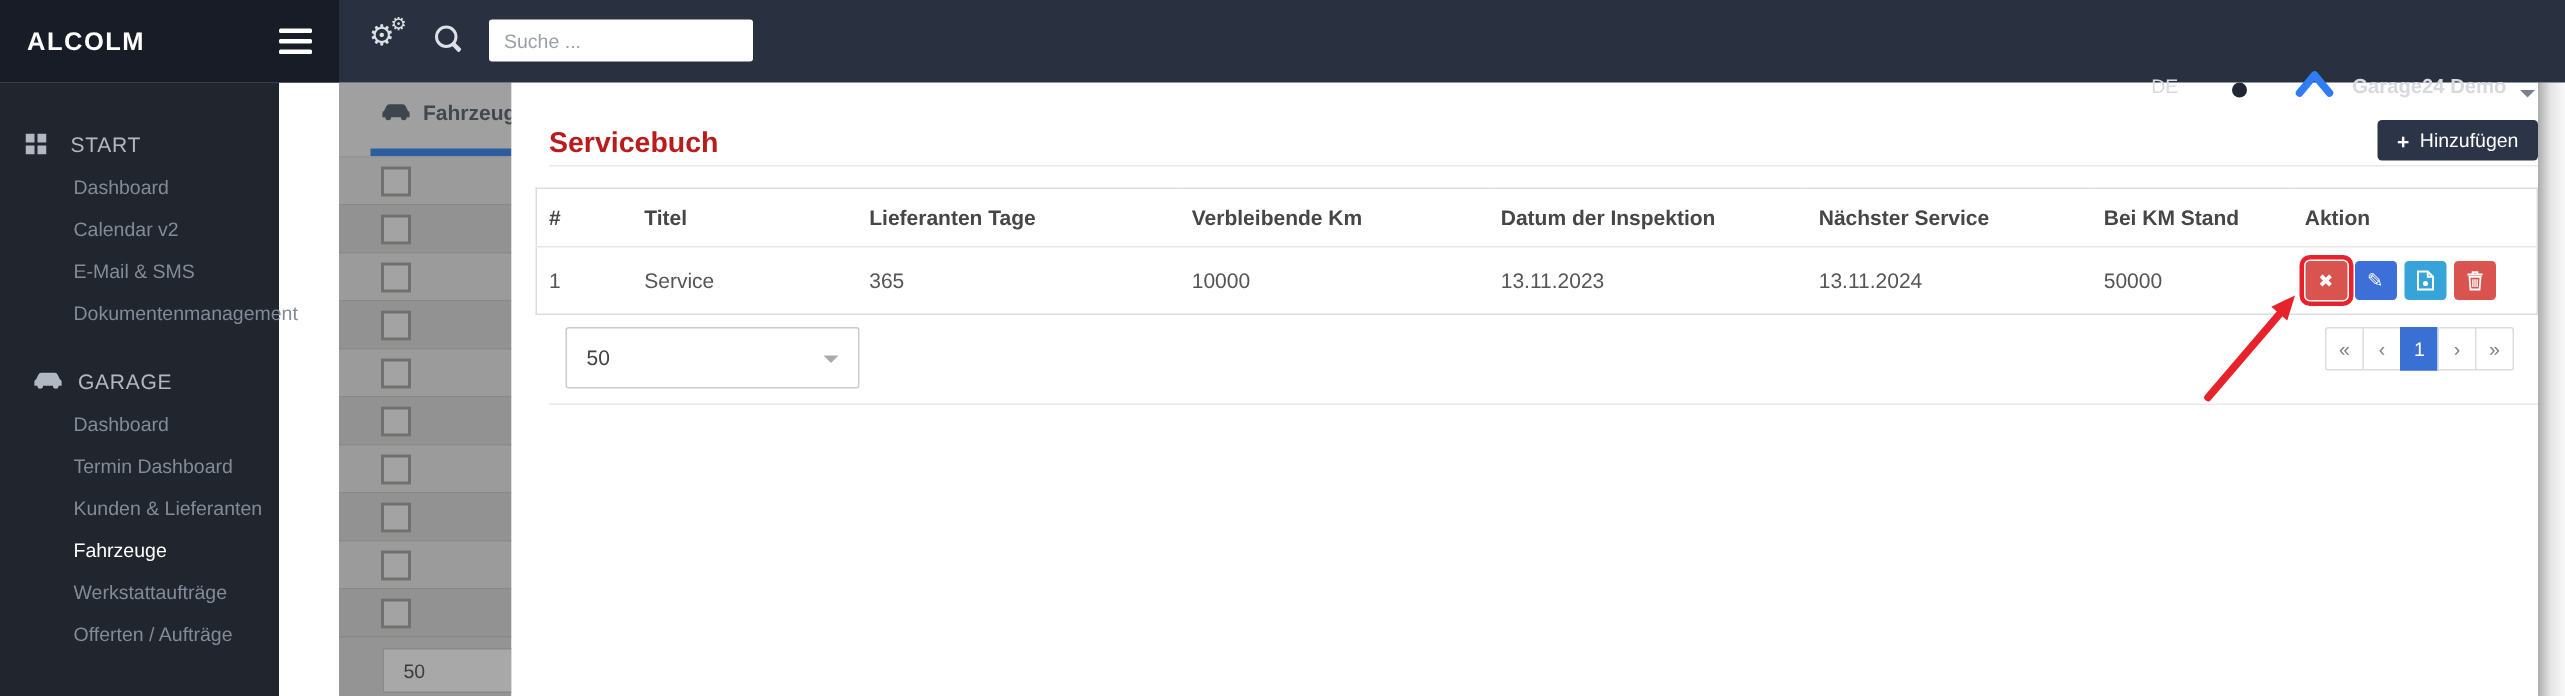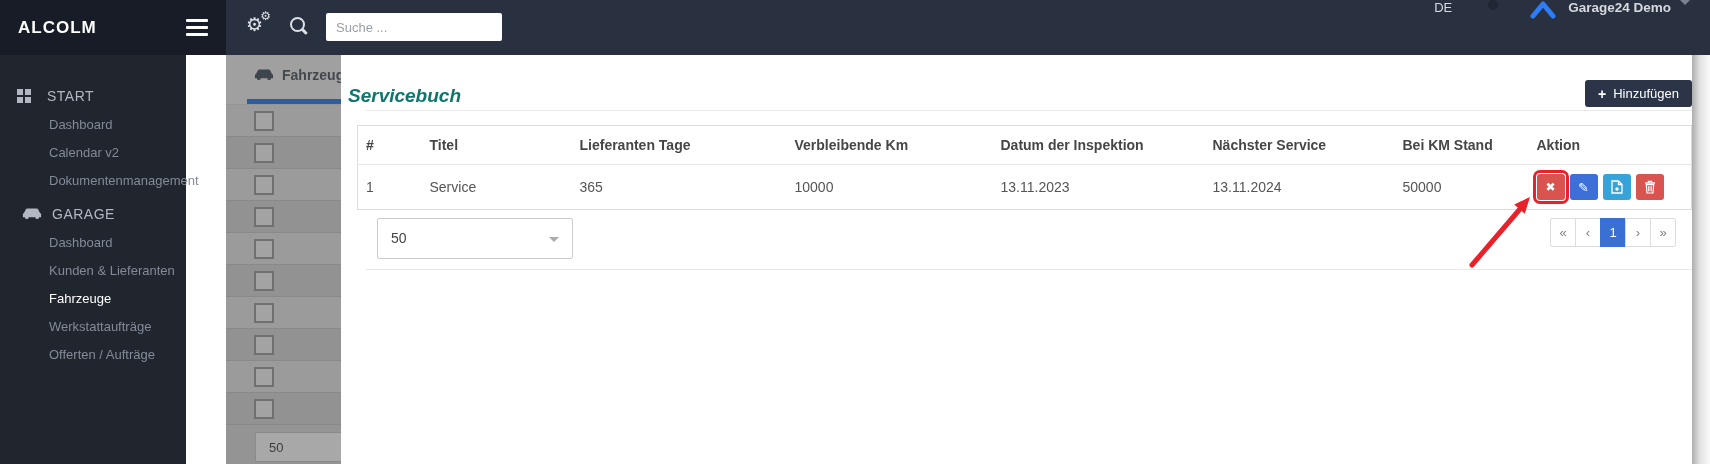--- a/index.html
+++ b/index.html
@@ -14,32 +14,32 @@
   .burger{cursor:pointer;}
   .burger span{display:block;width:22px;height:3px;background:#fff;margin:4px 0;border-radius:1px;}
   .icon-gears{position:absolute;left:246px;top:13px;color:#dde1e7;font-family:"DejaVu Sans",sans-serif;}
   .icon-gears .g1{font-size:19px;}
   .icon-gears .g2{font-size:12px;position:absolute;top:-4px;right:-8px;}
   .icon-search{position:absolute;left:290px;top:17px;width:11px;height:11px;border:2px solid #dde1e7;border-radius:50%;}
   .icon-search::after{content:"";position:absolute;left:9px;top:11px;width:7px;height:2.5px;background:#dde1e7;transform:rotate(45deg);border-radius:1px;}
   .search-input{position:absolute;left:326px;top:13px;width:176px;height:28px;border:none;border-radius:2px;
     box-sizing:border-box;padding:0 10px;font-size:13px;color:#444;font-family:inherit;outline:none;}
   .search-input::placeholder{color:#9aa0a8;}
-  .topbar-right{position:absolute;right:20px;top:0;height:65px;display:flex;align-items:flex-start;}
+  .topbar-right{position:absolute;right:20px;top:0;height:65px;display:flex;align-items:flex-end;}
   .lang{color:#d6d9de;font-size:13px;cursor:pointer;}
   .notif-dot{width:10px;height:10px;border-radius:50%;background:#202633;margin-left:36px;}
   .brand-chevron{margin-left:32px;display:flex;align-items:center;}
   .account-name{color:#d6d9de;font-size:13.5px;font-weight:bold;margin-left:12px;}
   .caret-down{width:0;height:0;border-left:5px solid transparent;border-right:5px solid transparent;
     border-top:5px solid #79818f;margin-left:9px;}
 
   
   .sidebar{position:absolute;left:0;top:55px;width:186px;height:409px;background:#20252e;z-index:20;padding-top:26px;box-sizing:border-box;}
   .side-header{height:30px;display:flex;align-items:center;padding-left:17px;color:#b2b8c1;font-size:14px;letter-spacing:.5px;cursor:pointer;}
-  .side-header + .side-header, .side-item + .side-header{margin-top:4px;padding-left:22px;}
+  .side-header + .side-header, .side-item + .side-header{margin-top:16px;padding-left:22px;}
   .side-ic{width:22px;margin-right:8px;display:flex;align-items:center;color:#b2b8c1;}
   .side-ic svg{display:block;}
   .side-item{height:28px;line-height:28px;padding-left:49px;color:#828b97;font-size:13px;cursor:pointer;white-space:nowrap;}
   .side-item.active{color:#ffffff;}
   .side-sec2{margin-top:16px;}
 
   
   .backdrop-strip{position:absolute;left:226px;top:55px;width:115px;height:409px;background:#949494;overflow:hidden;z-index:10;}
   .bg-tabbar{position:absolute;left:0;top:0;width:115px;height:49px;background:#a0a0a0;}
   .bg-tab{position:absolute;left:28px;top:12px;display:flex;align-items:center;color:#43484e;font-size:14px;font-weight:bold;white-space:nowrap;}
@@ -47,21 +47,21 @@
   .bg-tab-underline{position:absolute;left:21px;top:44px;width:94px;height:5px;background:#2b5d9f;}
   .bg-rows{position:absolute;left:0;top:50px;width:115px;}
   .bg-row{height:31px;border-bottom:1px solid #898989;display:flex;align-items:center;background:#9b9b9b;}
   .bg-row.alt{background:#929292;}
   .bg-checkbox{width:16px;height:16px;border:2px solid #70706e;margin-left:28px;background:#a3a3a3;}
   .bg-pagesize{position:absolute;left:29px;top:377px;width:120px;height:30px;border:1px solid #8a8a8a;background:#a8a8a8;
     color:#3c3c3c;font-size:13px;line-height:30px;padding-left:13px;box-sizing:border-box;}
 
   
   .modal{position:absolute;left:341px;top:55px;width:1351px;height:409px;background:#ffffff;z-index:15;}
-  .modal-title{position:absolute;left:7px;top:14px;font-size:19px;font-weight:bold;color:#0f766e;font-style:italic;}
+  .modal-title{position:absolute;left:25px;top:14px;font-size:19px;font-weight:bold;color:#b91c1c;}
   .title-divider{position:absolute;left:25px;top:55px;width:1326px;height:1px;background:#e9e9e9;}
   .add-btn{position:absolute;left:1244px;top:25px;width:107px;height:27px;background:#2c3547;border:none;border-radius:3px;
     color:#fff;font-size:13px;font-family:inherit;display:flex;align-items:center;justify-content:center;cursor:pointer;}
   .add-btn .plus{font-size:14px;font-weight:bold;margin-right:7px;line-height:1;}
 
   
   .svc-table{position:absolute;left:16px;top:70px;width:1335px;border-collapse:collapse;table-layout:fixed;
     border:1px solid #ddd;font-size:14px;}
   .svc-table th{height:38px;text-align:left;font-weight:bold;color:#464646;padding:0 0 0 8px;border-bottom:1px solid #e7e7e7;}
   .svc-table td{height:44px;color:#555;padding:0 0 0 8px;}
@@ -132,30 +132,32 @@
             <rect x="0" y="0" width="6" height="6"></rect>
             <rect x="8" y="0" width="6" height="6"></rect>
             <rect x="0" y="8" width="6" height="6"></rect>
             <rect x="8" y="8" width="6" height="6"></rect>
           </svg>
         </span>
         <span>START</span>
       </div>
       <div class="side-item">Dashboard</div>
       <div class="side-item">Calendar v2</div>
+      <div class="side-item">E-Mail &amp; SMS</div>
       <div class="side-item">Dokumentenmanagement</div>
       <div class="side-header side-sec2">
         <span class="side-ic">
           <svg width="20" height="14" viewBox="0 0 22 15" fill="currentColor">
             <path d="M1 8 Q1 6.8 2.2 6.4 L4 2.8 Q4.6 1.5 6 1.5 H16 Q17.4 1.5 18 2.8 L19.8 6.4 Q21 6.8 21 8 V11 H18.8 A2.1 2.1 0 1 1 14.6 11 H7.4 A2.1 2.1 0 1 1 3.2 11 H1 Z"></path>
           </svg>
         </span>
         <span>GARAGE</span>
       </div>
       <div class="side-item">Dashboard</div>
+      <div class="side-item">Termin Dashboard</div>
       <div class="side-item">Kunden &amp; Lieferanten</div>
       <div class="side-item active">Fahrzeuge</div>
       <div class="side-item">Werkstattaufträge</div>
       <div class="side-item">Offerten / Aufträge</div>
     </nav>
 
   <div class="backdrop-strip">
     <div class="bg-tabbar">
       <div class="bg-tab">
         <span class="tab-ic">

